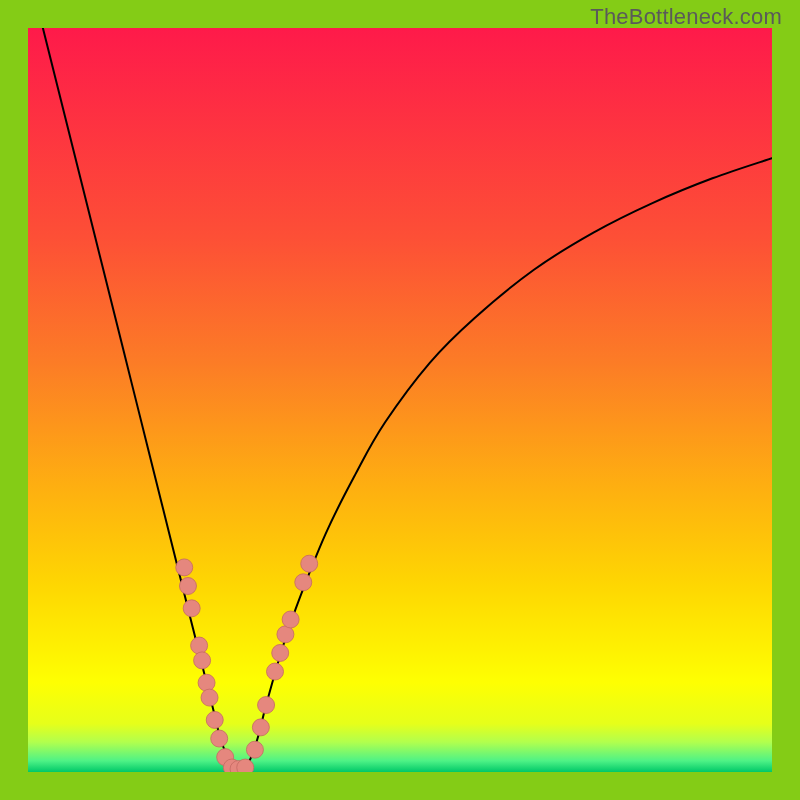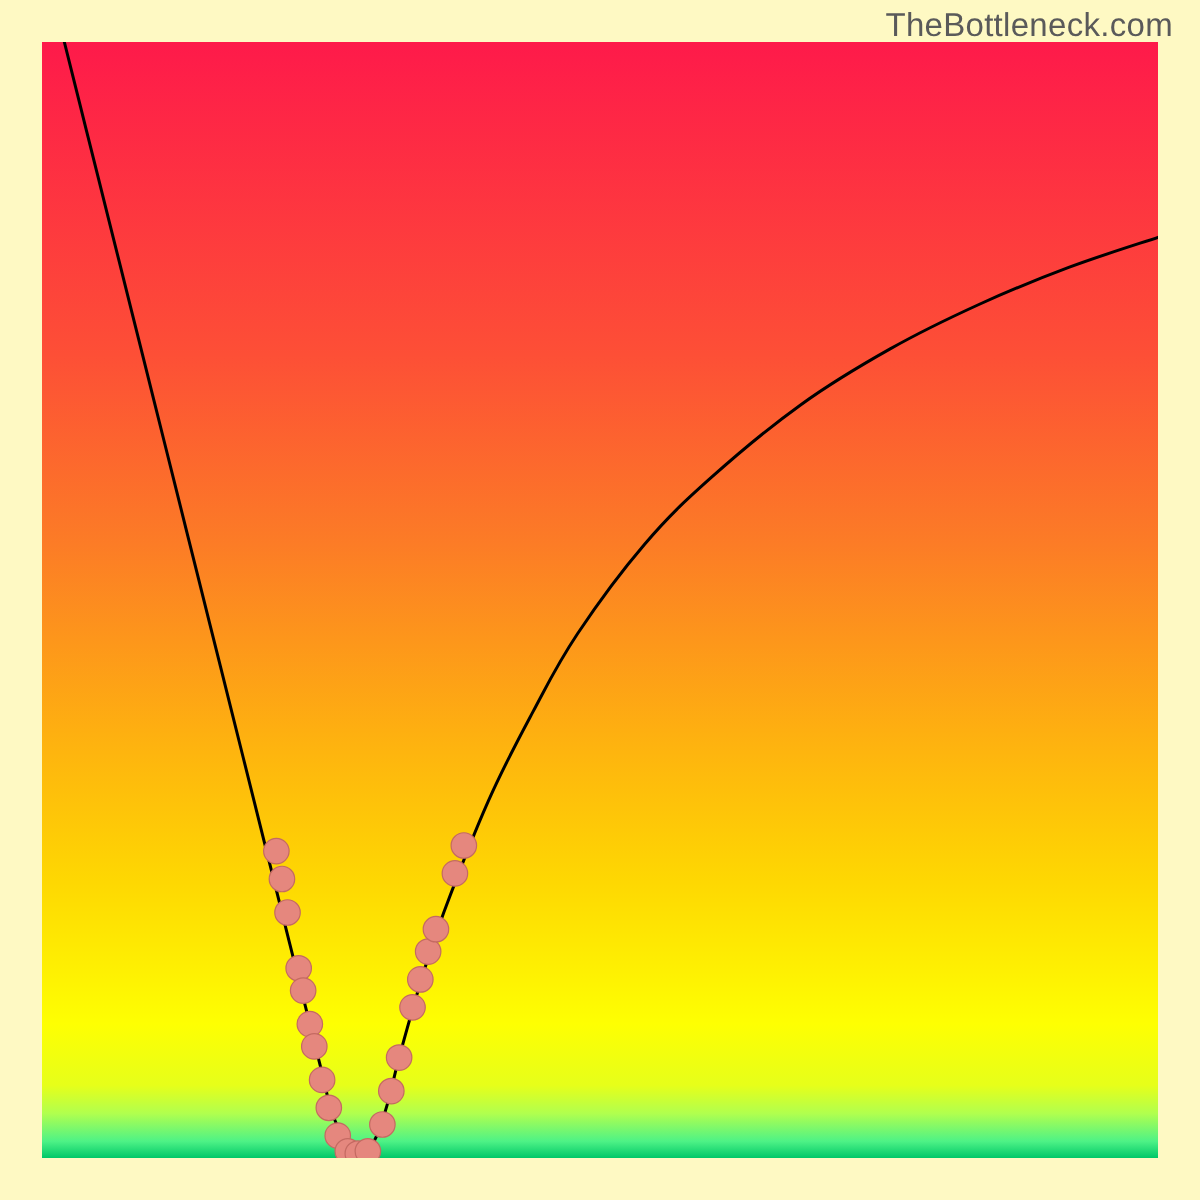--- a/index.html
+++ b/index.html
@@ -7,21 +7,21 @@
     padding: 0;
     width: 800px;
     height: 800px;
     overflow: hidden;
     background: #000;
     font-family: Arial, Helvetica, sans-serif;
   }
   .outer {
     width: 800px;
     height: 800px;
-    background: #fef9c3;
+    background: #84cc16;
     position: relative;
   }
   .watermark {
     position: absolute;
     top: 4px;
     right: 18px;
     color: #5a5a5a;
     font-size: 22px;
     font-weight: 500;
     letter-spacing: 0.2px;

